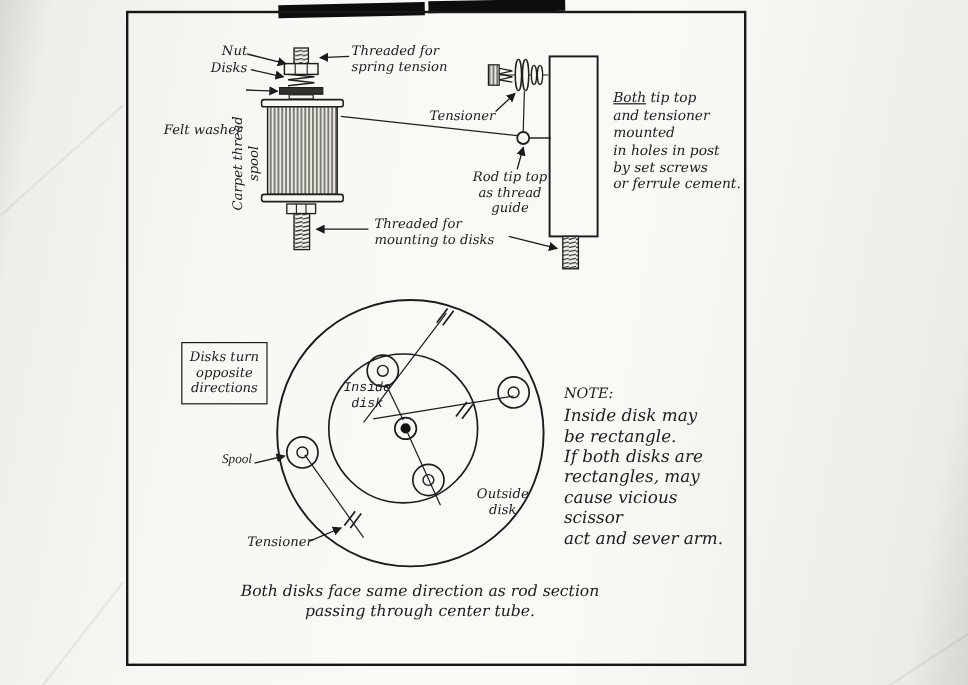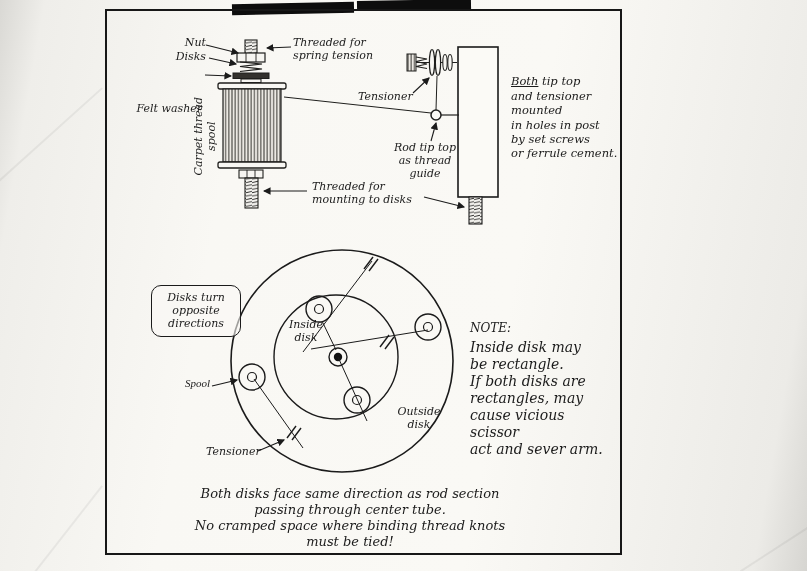--- a/index.html
+++ b/index.html
@@ -183,25 +183,25 @@
 or ferrule cement.</span>
   </div>
 
   <div class="label center" style="left:389px; top:141px; width:72px;">Rod tip top
 as thread
 guide</div>
 
   <div class="label" style="left:312px; top:180px; width:118px;">Threaded for
 mounting to disks</div>
 
-  <div class="label boxed" style="left:151px; top:285px; width:90px;border-radius:10px;">Disks turn
+  <div class="label boxed" style="left:151px; top:285px; width:72px;">Disks turn
 opposite
 directions</div>
 
-  <div class="label center" style="left:281px; top:318px; width:50px;">Inside
+  <div class="label center" style="left:281px; top:318px; width:50px;font-family:Liberation Mono, monospace;">Inside
 disk</div>
 
   <div class="label right" style="left:174px; top:377px; width:36px;font-family:Liberation Serif, serif;">Spool</div>
 
   <div class="label" style="left:206px; top:445px; width:56px;">Tensioner</div>
 
   <div class="label center" style="left:388px; top:405px; width:62px;">Outside
 disk</div>
 
   <div class="label note-title" style="left:470px; top:321px;">NOTE:</div>
@@ -209,16 +209,14 @@
   <div class="label note-body" style="left:470px; top:339px; width:135px;">Inside disk may
 be rectangle.
 If both disks are
 rectangles, may
 cause vicious scissor
 act and sever arm.</div>
 
   <div class="label caption" style="left:170px; top:486px; width:360px;">Both disks face same direction as rod section
 passing through center tube.</div>
 
-  <div class="label caption" style="left:170px; top:518px; width:360px;">No cramped space where binding thread knots
-must be tied!</div>
 
 </div>
 
 </body></html>

